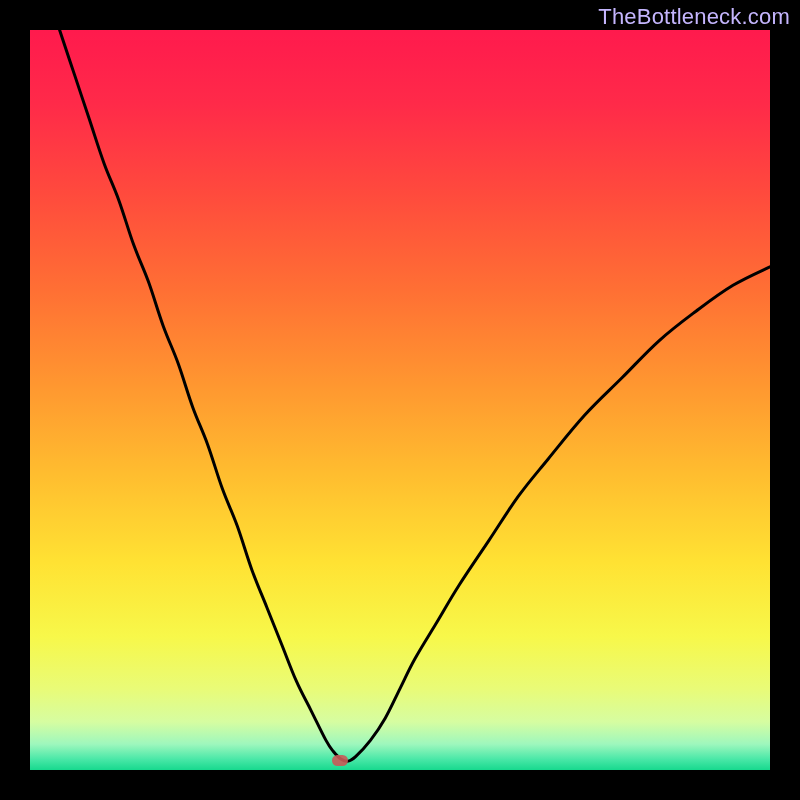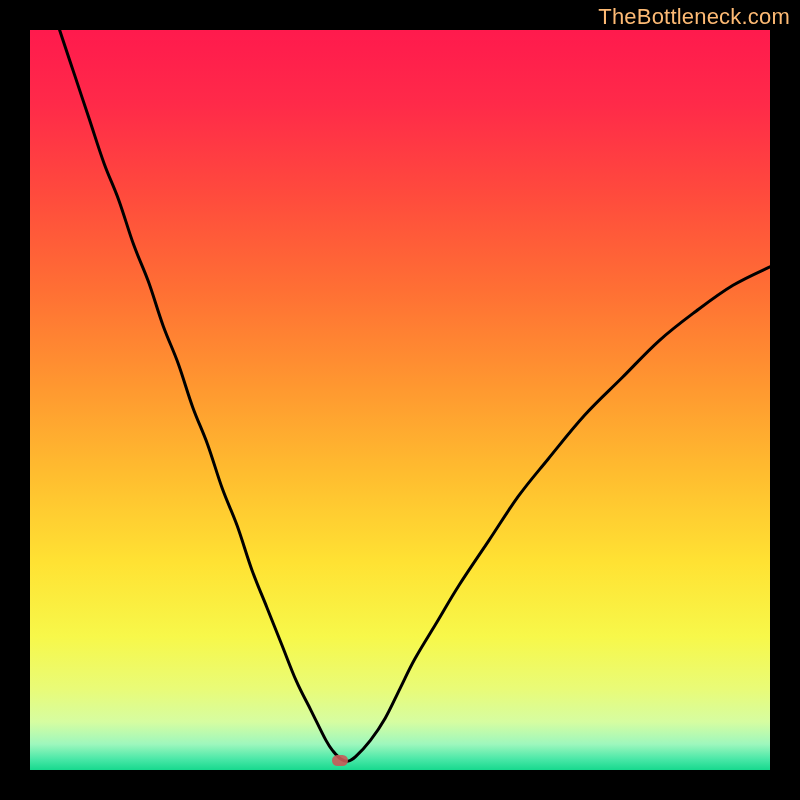--- a/index.html
+++ b/index.html
@@ -44,21 +44,21 @@
   .marker {
     position: absolute;
     background: #c95a58;
     border-radius: 6px;
     opacity: 0.9;
   }
   .watermark {
     position: absolute;
     top: 4px;
     right: 10px;
-    color: #fdba74;
+    color: #c4b5fd;
     font-size: 22px;
     letter-spacing: 0.2px;
     font-weight: 500;
   }
 </style>
 </head>
 <body>
 
 <div class="frame">
 

